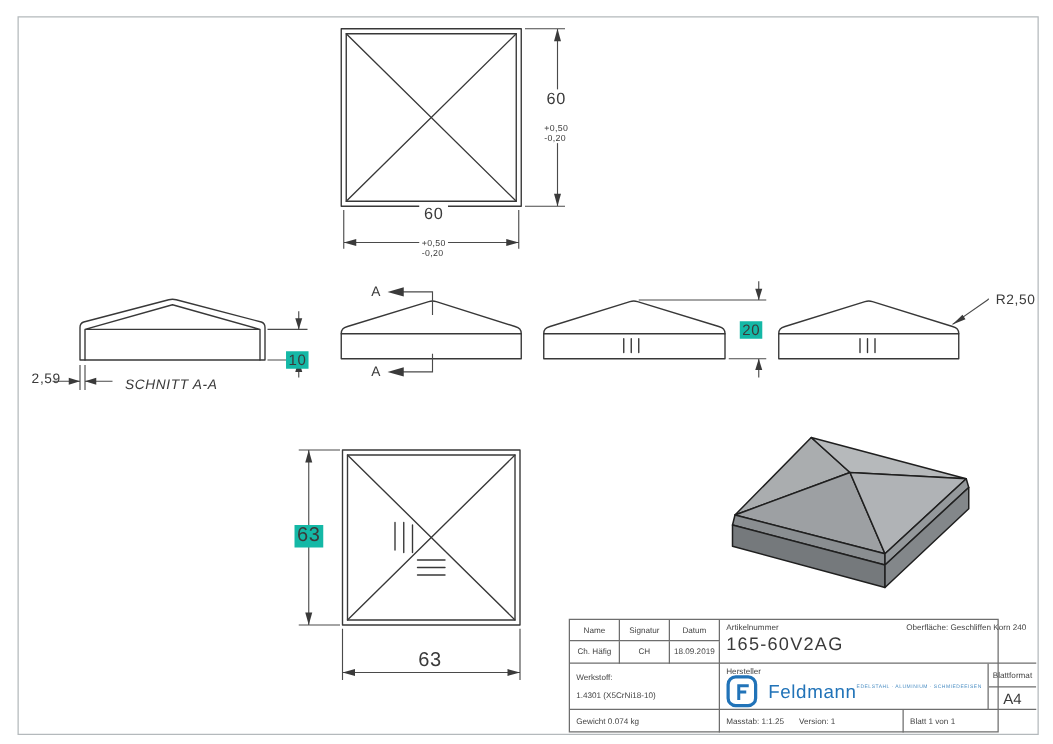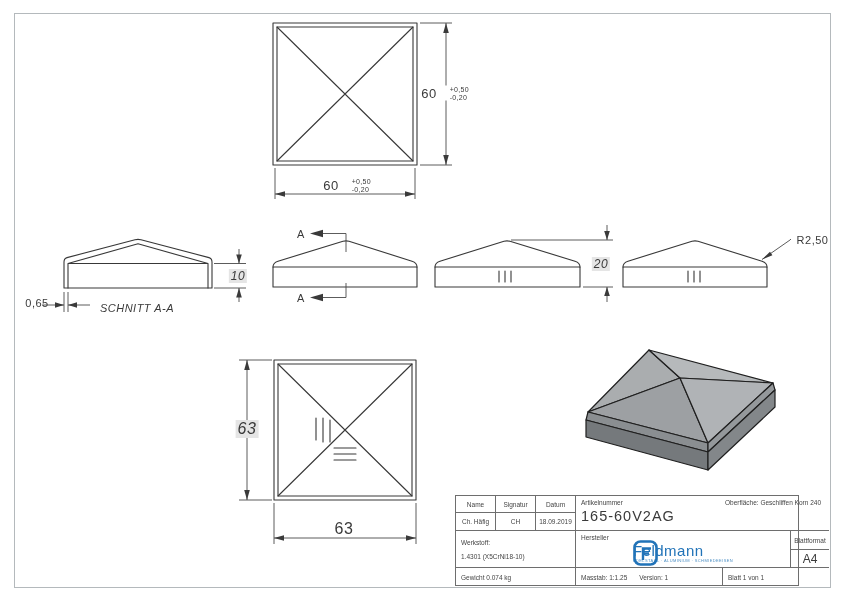--- a/index.html
+++ b/index.html
@@ -8,25 +8,25 @@
   .page-frame{position:absolute;left:14px;top:13px;width:815px;height:573px;
        border:1px solid #b4b9bc;}
   svg{position:absolute;overflow:visible;}
   .linework path,.linework rect,.linework line,.linework polyline{
        fill:none;stroke:#383838;stroke-width:1.1;stroke-linejoin:round;stroke-linecap:round;}
   .dimline path,.dimline line{fill:none;stroke:#4a4a4a;stroke-width:0.9;}
   .dimline polygon{fill:#3a3a3a;stroke:none;}
   .tickmark{stroke:#858585;stroke-width:1;}
   .dimtext{position:absolute;transform:translate(-50%,-50%);font-size:16px;
        letter-spacing:0.5px;white-space:nowrap;color:#3a3a3a;}
-  .dimtext.onLine{background:#e5e5e5;padding:0 2px;font-style:italic;}
+  .dimtext.onLine{background:#14b8a6;padding:0 2px;}
   .dimtext.small{font-size:11px;}
   .dimtext.med{font-size:12px;}
   .dimblock{position:absolute;transform:translate(-50%,-50%);display:flex;
-       align-items:center;gap:13px;background:#fff;padding:0 2px;}
+       align-items:center;gap:13px;background:#fff;padding:0 2px;flex-direction:column;}
   .dimblock .main{font-size:13px;letter-spacing:0.5px;}
   .dimblock .tol{display:flex;flex-direction:column;font-size:7px;line-height:7.5px;letter-spacing:0.3px;}
   
   .titleblock{position:absolute;left:455px;top:495px;width:344px;height:91px;
        display:grid;grid-template-columns:40px 40px 40px 147px 68px 38px;
        grid-template-rows:17px 18px 37px 18px;
        border:1px solid #6e6e6e;box-sizing:border-box;font-size:6.5px;color:#444;}
   .tb-cell{border-right:1px solid #6e6e6e;border-bottom:1px solid #6e6e6e;
        box-sizing:border-box;display:flex;align-items:center;justify-content:center;
        overflow:hidden;}
@@ -39,21 +39,21 @@
   .werkstoff-cell{grid-column:1/4;flex-direction:column;align-items:flex-start;justify-content:center;gap:7px;padding-left:5px;}
   .hersteller-cell{grid-column:4/6;position:relative;justify-content:center;}
   .hersteller-label{position:absolute;left:5px;top:3px;}
   .format-col{grid-column:6/7;flex-direction:column;align-items:stretch;padding:0;}
   .format-label{flex:0 0 19px;display:flex;align-items:center;justify-content:center;border-bottom:1px solid #6e6e6e;box-sizing:border-box;}
   .format-value{flex:1;display:flex;align-items:center;justify-content:center;font-size:12px;color:#3a3a3a;}
   .masstab-cell{grid-column:4/5;gap:12px;}
   .blatt-cell{grid-column:5/7;}
   
   .logo{display:flex;align-items:center;gap:6px;margin-top:8px;}
-  .logo-text-wrap{display:flex;flex-direction:column;}
+  .logo-text-wrap{display:flex;flex-direction:row;padding-left:34px;}
   .logo-name{font-size:15px;color:#2173b8;letter-spacing:0.5px;line-height:15px;}
   .logo-tagline{font-size:4px;color:#4d8fc4;letter-spacing:0.4px;line-height:5px;}
 </style>
 </head>
 <body>
 
 <div class="page-frame"></div>
 
 <svg width="842" height="595" style="left:0;top:0;">
 
@@ -153,23 +153,23 @@
   </span>
 </div>
 <div class="dimblock" style="left:347px;top:185px;">
   <span class="main">60</span>
   <span class="tol">
     <span>+0,50</span>
     <span>-0,20</span>
   </span>
 </div>
 
-<div class="dimtext small" style="left:37px;top:303px;">0,65</div>
+<div class="dimtext small" style="left:37px;top:303px;">2,59</div>
 <div class="dimtext small" style="left:137px;top:308px;font-style:italic;">SCHNITT A-A</div>
-<div class="dimtext med onLine" style="left:238px;top:276px;">10</div>
+<div class="dimtext med onLine" style="left:238px;top:288px;">10</div>
 <div class="dimtext small" style="left:301px;top:234px;">A</div>
 <div class="dimtext small" style="left:301px;top:298px;">A</div>
 <div class="dimtext med onLine" style="left:601px;top:264px;">20</div>
 <div class="dimtext small" style="left:807px;top:240px;padding-left:11px;">R2,50</div>
 <div class="dimtext onLine" style="left:247px;top:429px;">63</div>
 <div class="dimtext" style="left:344px;top:529px;">63</div>
 
 <div class="titleblock">
   <div class="tb-cell">Name</div>
   <div class="tb-cell">Signatur</div>

